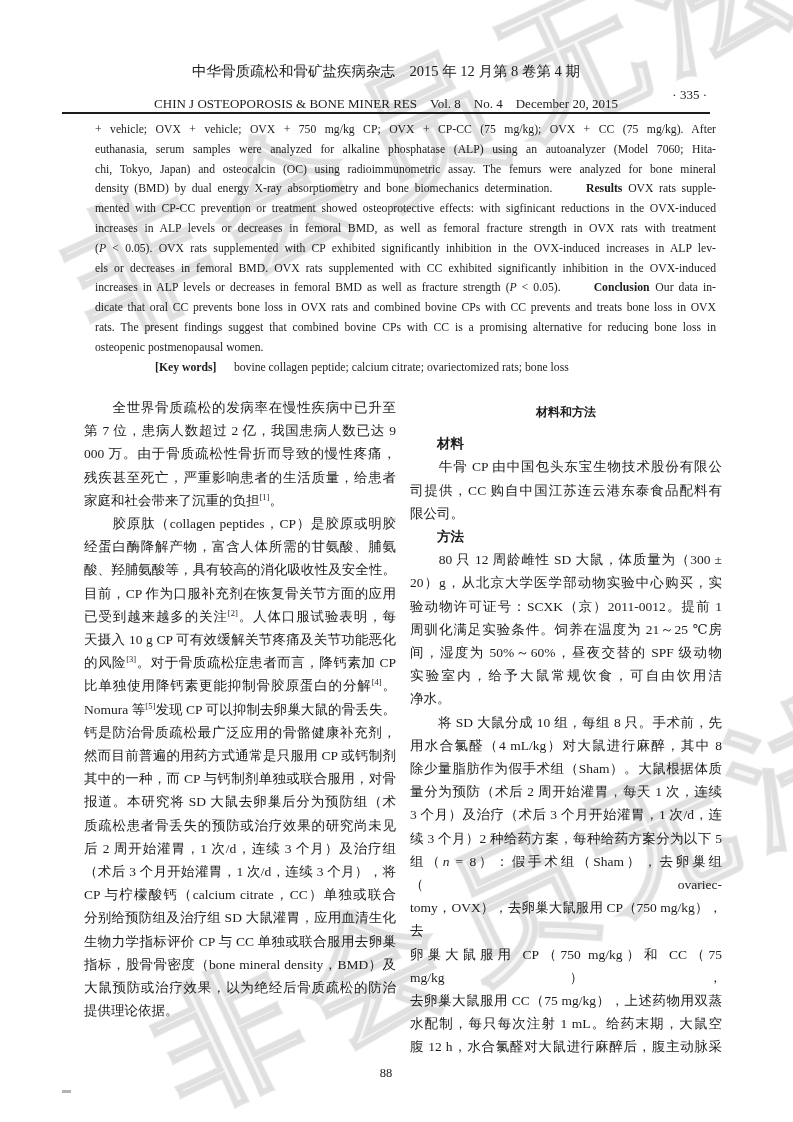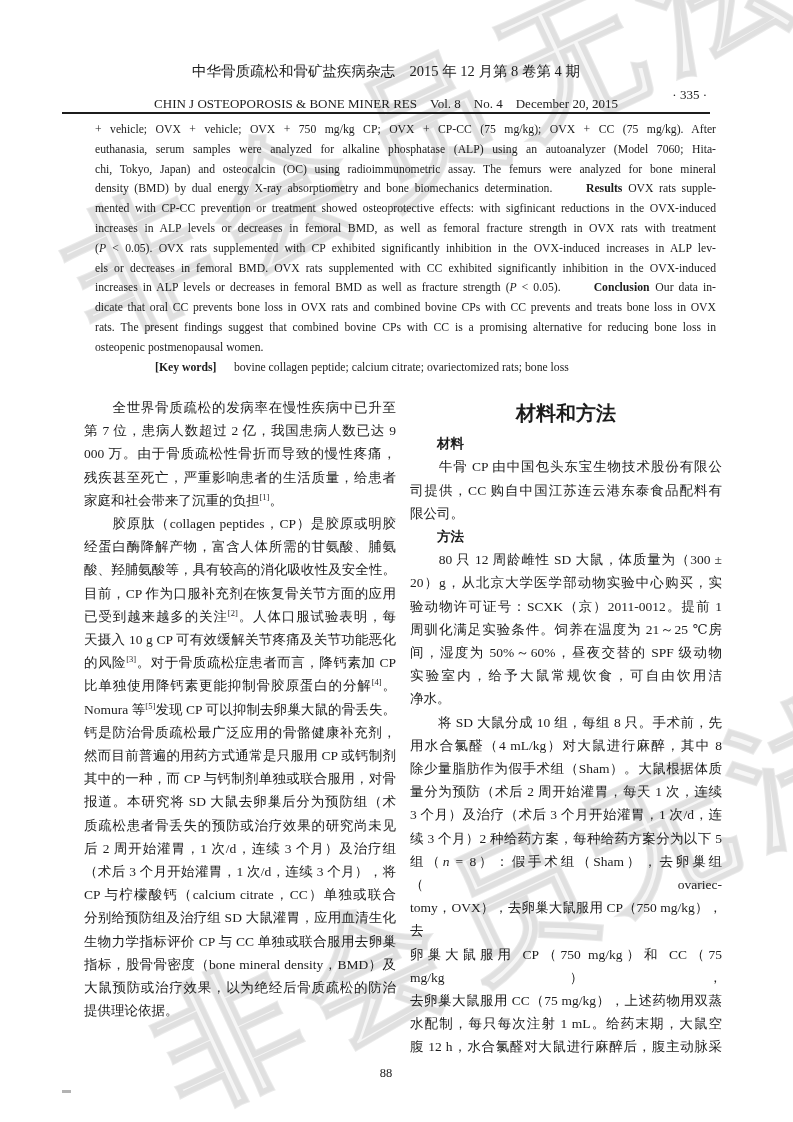--- a/index.html
+++ b/index.html
@@ -35,22 +35,22 @@
   .col-left  { left:84px;  top:396px; }
   .col-right { left:410px; top:396px; }
   
   .line { text-align:justify; text-align-last:justify; }
   .line.last { text-align-last:left; }
   .line .b { font-weight:bold;margin-left:28px; }
   .line .i { font-style:italic; }
   .line sup { font-size:8.5px; vertical-align:super; line-height:0; }
   .line.kw { padding-left:32px; }
   .line.heading {
-    font-family:Liberation Serif, serif; font-weight:bold;
-    font-size:20px; text-align:center; text-align-last:center;
+    font-family:Liberation Mono, monospace; font-weight:bold;
+    font-size:12px; text-align:center; text-align-last:center;
     padding:6px 0 7px 0;
   }
   .line.subhead {
     font-family:"Liberation Sans","DejaVu Sans",sans-serif; font-weight:bold;
     text-align:left; text-align-last:left; text-indent:2em;
   }
   
   .page-number { position:absolute; z-index:1; top:1066px; left:62px; width:648px;
                  text-align:center; font-size:12.5px; }
   .corner-mark { position:absolute; z-index:1; left:62px; top:1090px;

